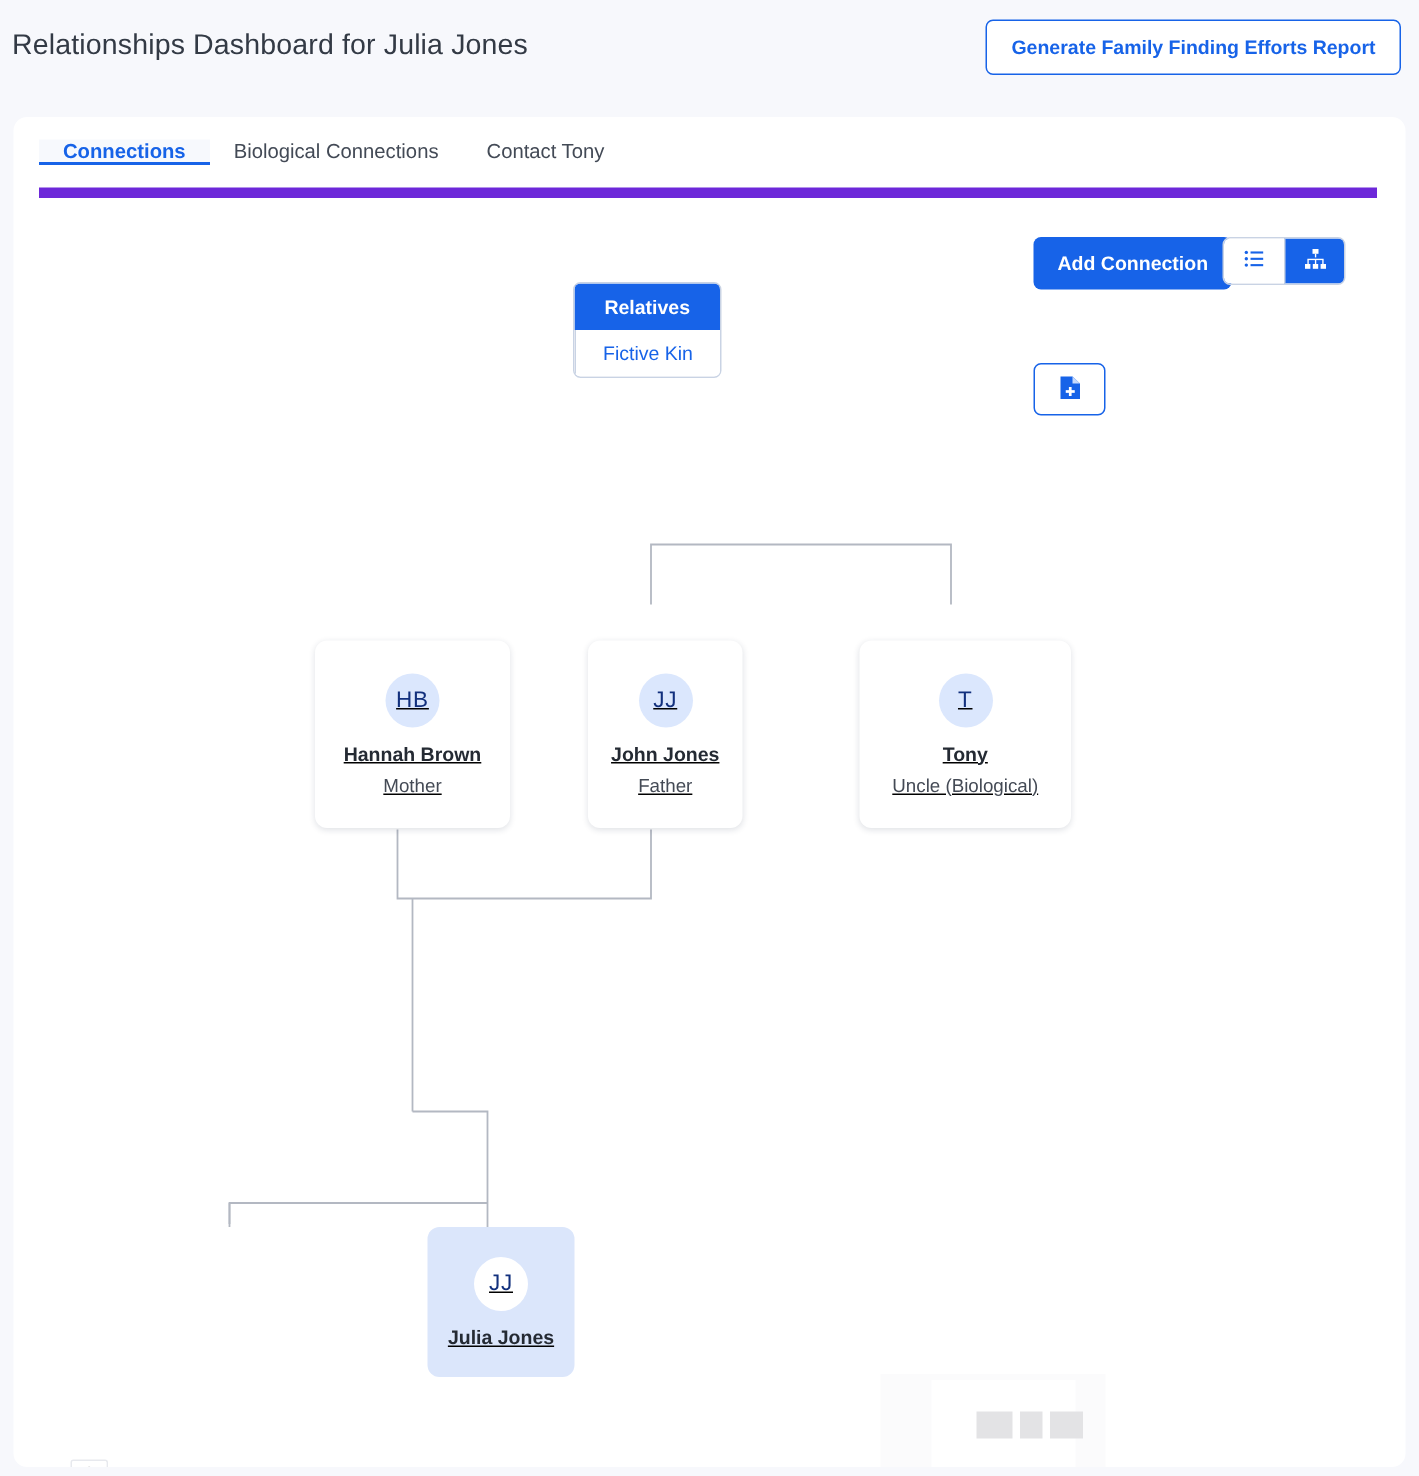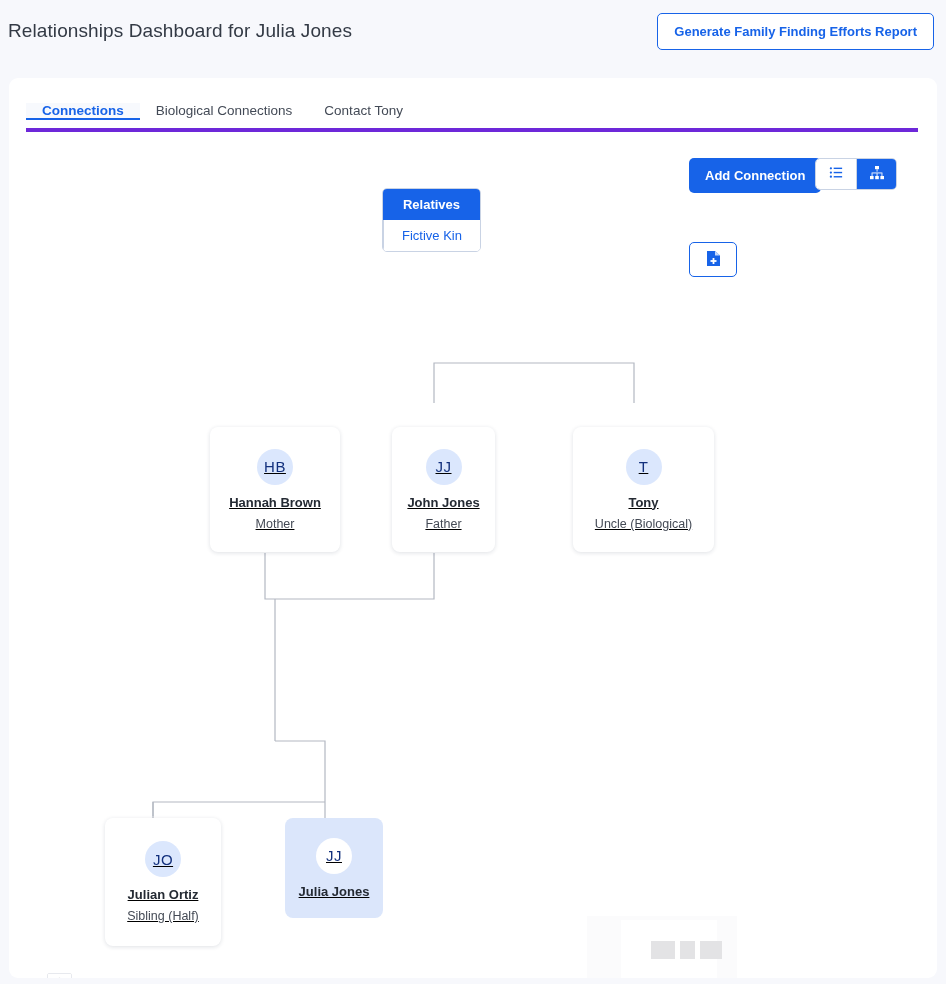--- a/index.html
+++ b/index.html
@@ -50,23 +50,23 @@
     border-radius: 9px;
     overflow: hidden;
   }
 
   
   .tabs {
     position: absolute;
     left: 17px; top: 14px;
     width: 892px;
     height: 40px;
-    border-bottom: 4px solid #6d28d9;
-    display: flex;
-    align-items: center;
+    border-bottom: 7px solid #6d28d9;
+    display: flex;
+    align-items: flex-start;
   }
   .tab {
     padding: 0 16px;
     display: flex;
     align-items: center;
     font-size: 13.5px;
     color: #434a56;
     background: transparent;
     border: none;
     border-bottom: 2px solid transparent;
@@ -330,25 +330,20 @@
       <div class="node-name">John Jones</div>
       <div class="node-role">Father</div>
     </div>
 
     <div class="node" style="left:564px; top:209px; width:141px; height:125px;">
       <div class="avatar">T</div>
       <div class="node-name">Tony</div>
       <div class="node-role">Uncle (Biological)</div>
     </div>
 
-    <div class="node" style="left:96px; top:600px; width:116px; height:128px;">
-      <div class="avatar">JO</div>
-      <div class="node-name">Julian Ortiz</div>
-      <div class="node-role">Sibling (Half)</div>
-    </div>
 
     <div class="node selected" style="left:276px; top:600px; width:98px; height:100px;">
       <div class="avatar">JJ</div>
       <div class="node-name">Julia Jones</div>
     </div>
 
     <div class="controls">
       <button class="ctl-btn">
         <span>
           <svg width="11" height="11" viewBox="0 0 12 12">

